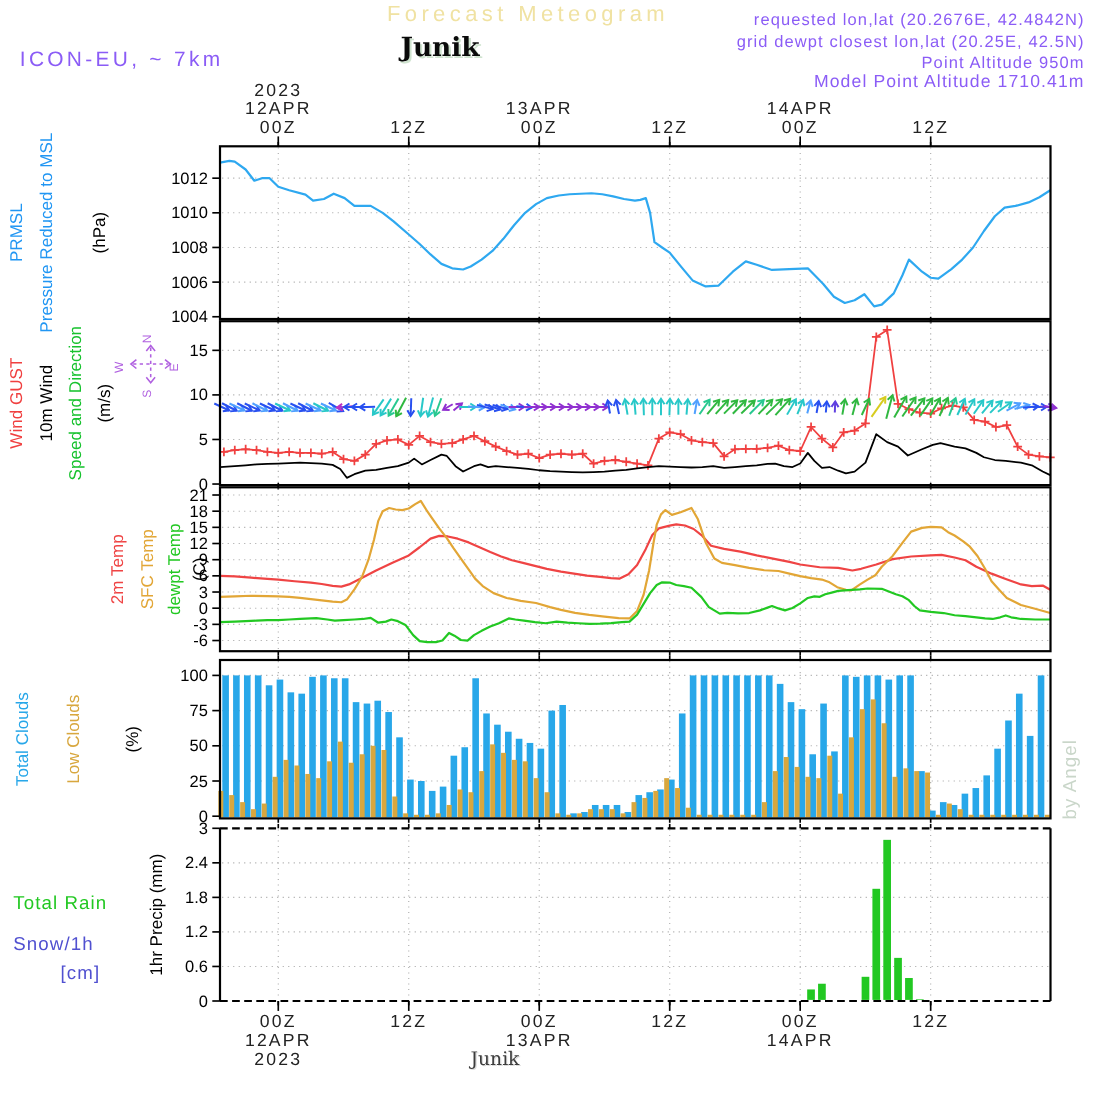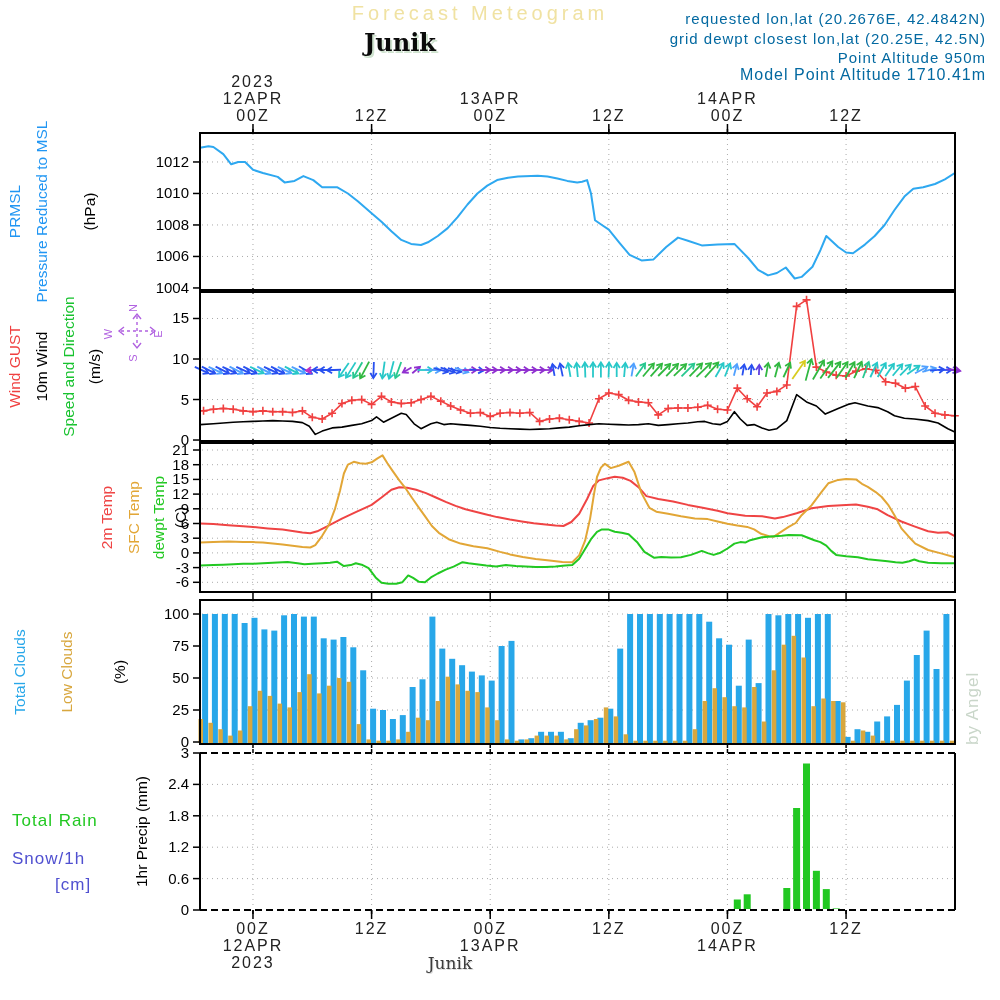--- a/index.html
+++ b/index.html
@@ -5,32 +5,33 @@
   html,body{margin:0;padding:0;background:#ffffff;}
   body{width:1000px;height:1000px;position:relative;font-family:"Liberation Sans",sans-serif;}
   #stage{position:absolute;left:0;top:0;width:1000px;height:816px;}
   .hdr{position:absolute;white-space:nowrap;}
   .faint-title{left:330px;top:2px;width:300px;text-align:center;font-size:20px;letter-spacing:4px;color:#f0e2a2;}
   .station-title{left:300px;top:28px;width:200px;text-align:center;font-size:24px;font-weight:bold;
                  font-family:"DejaVu Serif",serif;color:#0a0a0a;text-shadow:2px 2px 0 #cfe3cf;}
   .model-label{left:18px;top:44px;font-size:19px;letter-spacing:3px;}
   .geo{right:14px;text-align:right;font-size:15px;letter-spacing:1px;}
   .geo1{top:10px;} .geo2{top:30px;} .geo3{top:49px;} .geo4{top:66px;font-size:16px;}
-  .purple{color:#0369a1;}
+  .purple{color:#8b5cf6;}
   .watermark{left:963px;top:645px;height:100px;writing-mode:vertical-rl;transform:rotate(180deg);
              font-size:17px;color:#c9d6c9;letter-spacing:1px;}
   .footer-station{left:375px;top:953px;width:150px;text-align:center;font-size:17px;color:#3c3c3c;
                   font-family:"DejaVu Serif",serif;text-shadow:1px 1px 0 #dcdcdc;}
 </style>
 </head>
 <body>
 
 <div id="stage">
   <div class="hdr faint-title">Forecast Meteogram</div>
   <div class="hdr station-title">Junik</div>
+  <div class="hdr model-label purple">ICON-EU, ~ 7km</div>
   <div class="hdr geo geo1 purple">requested lon,lat (20.2676E, 42.4842N)</div>
   <div class="hdr geo geo2 purple">grid dewpt closest lon,lat (20.25E, 42.5N)</div>
   <div class="hdr geo geo3 purple">Point Altitude 950m</div>
   <div class="hdr geo geo4 purple">Model Point Altitude 1710.41m</div>
   <div class="hdr watermark">by Angel</div>
   <div class="hdr footer-station">Junik</div>
   <svg id="chart" width="1000" height="1000" viewBox="0 0 1000 1000">
       <g>
         <line x1="252.98245614035088" y1="134" x2="252.98245614035088" y2="289" stroke="#aaaaaa" stroke-width="1" stroke-dasharray="1 4"></line>
         <line x1="371.59989526053937" y1="134" x2="371.59989526053937" y2="289" stroke="#aaaaaa" stroke-width="1" stroke-dasharray="1 4"></line>

